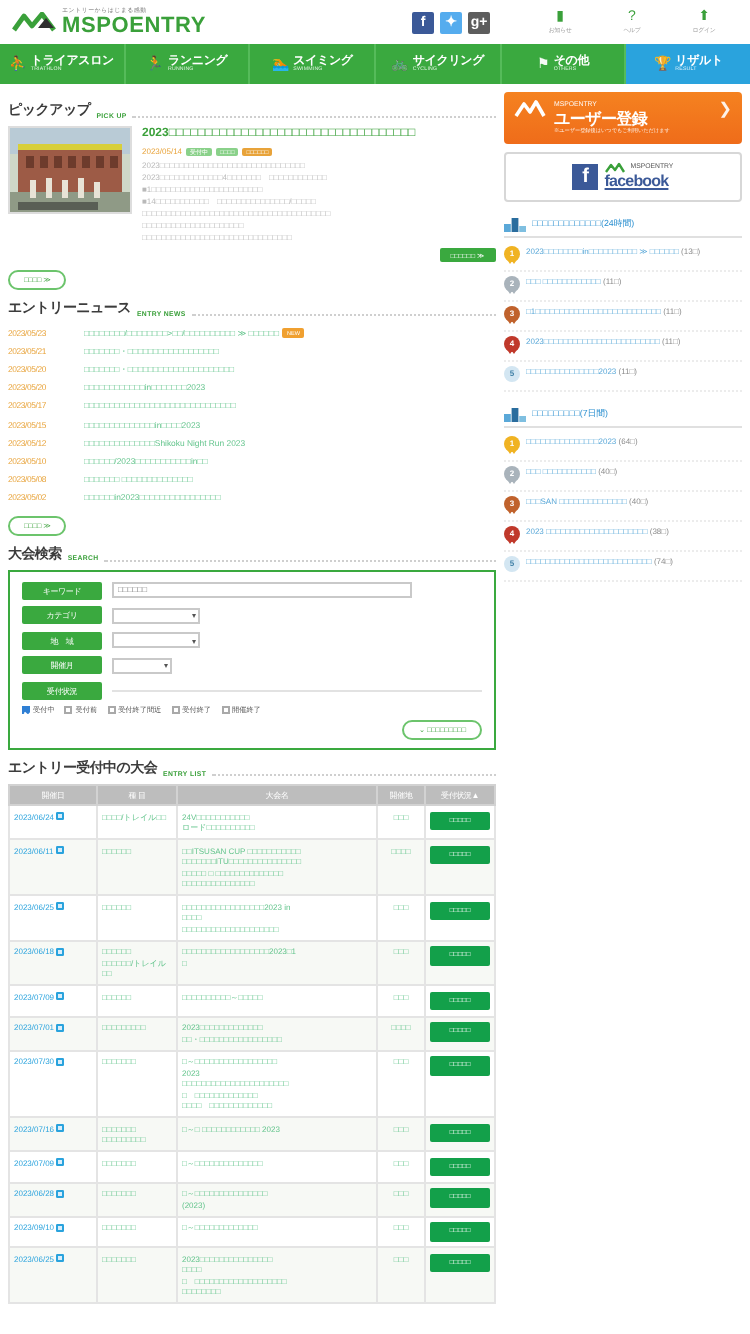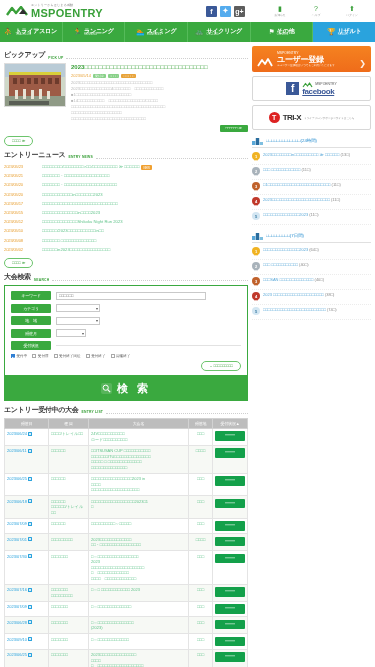--- a/index.html
+++ b/index.html
@@ -112,21 +112,21 @@
   .c-name { color:#63c48c; }
   .c-area { width:24px; color:#63c48c; text-align:center; }
   .c-btn  { width:34px; text-align:center; }
   .ebtn { display:inline-block; background:#13a04a; color:#fff; font-size:3.4px;
           padding:2px 3px; border-radius:1px; width:30px; }
   .cal { display:inline-block; width:4px; height:4px; border:.6px solid #2aa3dd; border-radius:.6px;
          vertical-align:-.5px; margin-left:1px; position:relative; background:#d9edfa; }
 
   
   .user-reg { background:linear-gradient(#f58220,#ef6c1a); border-radius:2px; padding:4px 5px;
-              display:flex; align-items:flex-end; gap:4px; color:#fff; }
+              display:flex; align-items:flex-start; gap:4px; color:#fff; }
   .ur-txt { flex:1; line-height:1; }
   .ur-small { font-size:3.4px; opacity:.95; }
   .ur-big { font-size:8px; font-weight:bold; letter-spacing:-.3px; margin:1px 0; }
   .ur-note { font-size:2.6px; opacity:.9; }
   .ur-arrow { font-size:8px; opacity:.9; }
   .banner { border:1px solid #d7d7d7; border-radius:2px; height:25px; margin-top:4px;
             display:flex; align-items:center; justify-content:center; gap:3px; background:#fff; }
   .fb-ico { width:13px; height:13px; background:#3b5998; color:#fff; font-size:10px; font-weight:bold;
             display:flex; align-items:center; justify-content:center; line-height:13px; }
   .fb-txt { display:flex; flex-direction:column; line-height:1; }
@@ -405,29 +405,20 @@
             </div>
             <div class="chk">
               <span class="box"></span>
               <span class="chk-l">開催終了</span>
             </div>
           </div>
         <div class="detail-row">
           <span class="btn-pill">⌄ □□□□□□□□□</span>
         </div>
       </div>
-      <div class="search-btn-bar">
-        <span class="mag">
-          <svg width="9" height="9" viewBox="0 0 9 9">
-            <circle cx="3.7" cy="3.7" r="2.6" fill="none" stroke="#fff" stroke-width="1"></circle>
-            <line x1="5.7" y1="5.7" x2="8.2" y2="8.2" stroke="#fff" stroke-width="1.2"></line>
-          </svg>
-        </span>
-        <span class="search-btn-txt">検 索</span>
-      </div>
 
       <div class="sec-head">
         <span class="sec-ja">エントリー受付中の大会</span>
         <span class="sec-en">ENTRY LIST</span>
         <span class="sec-rule"></span>
       </div>
       <table class="elist">
         <thead>
             <tr id="elist-head">
               <th class="c-date">開催日</th>
@@ -566,25 +557,20 @@
           <span class="fb-brand">
             <svg width="11" height="6" viewBox="0 0 11 6">
                 <path d="M1 5 L3.5 1.5 L5.5 4 L7.5 1 L10 5" fill="none" stroke="#3aa03a" stroke-width="1.2" stroke-linejoin="round"></path>
               </svg>
             <span>MSPOENTRY</span>
           </span>
           <span class="fb-name">facebook</span>
         </span>
       </div>
 
-      <div class="banner">
-        <span class="trix-ico">T</span>
-        <span class="trix-name">TRI-X</span>
-        <span class="trix-sub">トライアスロンサポーターサイトはこちら</span>
-      </div>
 
       <div id="rankings">
           <div class="rank-head">
             <span class="podium"><svg width="11" height="9" viewBox="0 0 11 9">
                 <rect x="0" y="5" width="3.4" height="4" fill="#5aa8d8"></rect>
                 <rect x="3.8" y="2" width="3.4" height="7" fill="#2a6d9e"></rect>
                 <rect x="7.6" y="6" width="3.4" height="3" fill="#7fbfe0"></rect>
               </svg></span>
             <span class="rank-title tofu">□□□□□□□□□□□□□(24時間)</span>
           </div>

